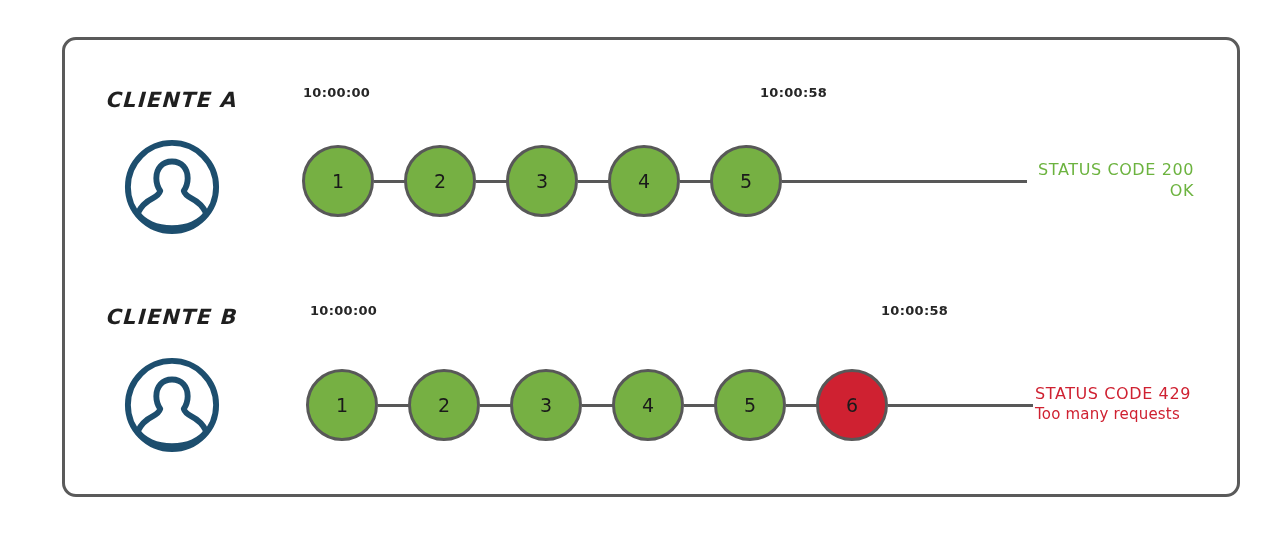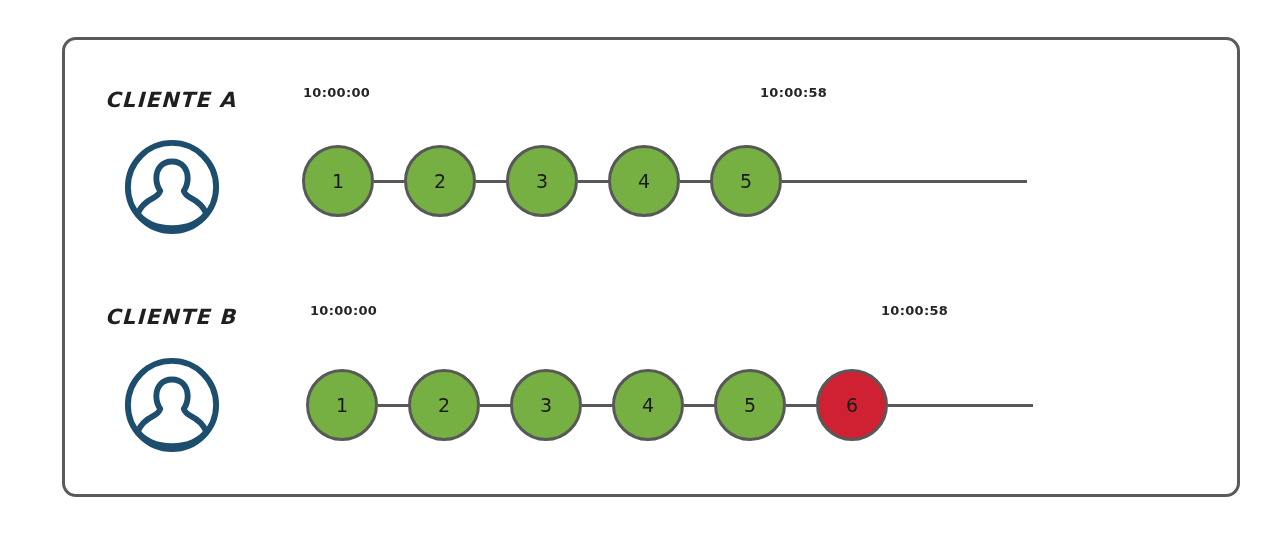--- a/index.html
+++ b/index.html
@@ -147,20 +147,24 @@
         <span>3</span>
       </div>
       <div class="node" style="left:543px; top:105px; background:#76b043;">
         <span>4</span>
       </div>
       <div class="node" style="left:645px; top:105px; background:#76b043;">
         <span>5</span>
       </div>
     </div>
 
+    <div class="status status-ok" style="left:896px; top:119px; width:233px;">
+      <span class="line1">STATUS CODE 200</span>
+      <span class="line2">OK</span>
+    </div>
   </div>
 
   <div class="row">
 
     <div class="client-label" style="left:42px; top:265px;">CLIENTE B</div>
 
     <div class="avatar" style="left:58px; top:316px;">
       <svg viewBox="0 0 100 100" width="98" height="98">
         <circle cx="50" cy="50" r="45" fill="none" stroke="#1d4e6e" stroke-width="6"></circle>
         <path d="M50 24 c-10 0 -16 7 -16 17 c0 6 2 10 4 13 c-1 3 -3 5 -7 7
@@ -195,15 +199,19 @@
         <span>4</span>
       </div>
       <div class="node" style="left:649px; top:329px; background:#76b043;">
         <span>5</span>
       </div>
       <div class="node" style="left:751px; top:329px; background:#cf2131;">
         <span>6</span>
       </div>
     </div>
 
+    <div class="status status-err" style="left:970px; top:343px; width:210px;">
+      <span class="line1">STATUS CODE 429</span>
+      <span class="line2">Too many requests</span>
+    </div>
   </div>
 
 </div>
 
 </body></html>

